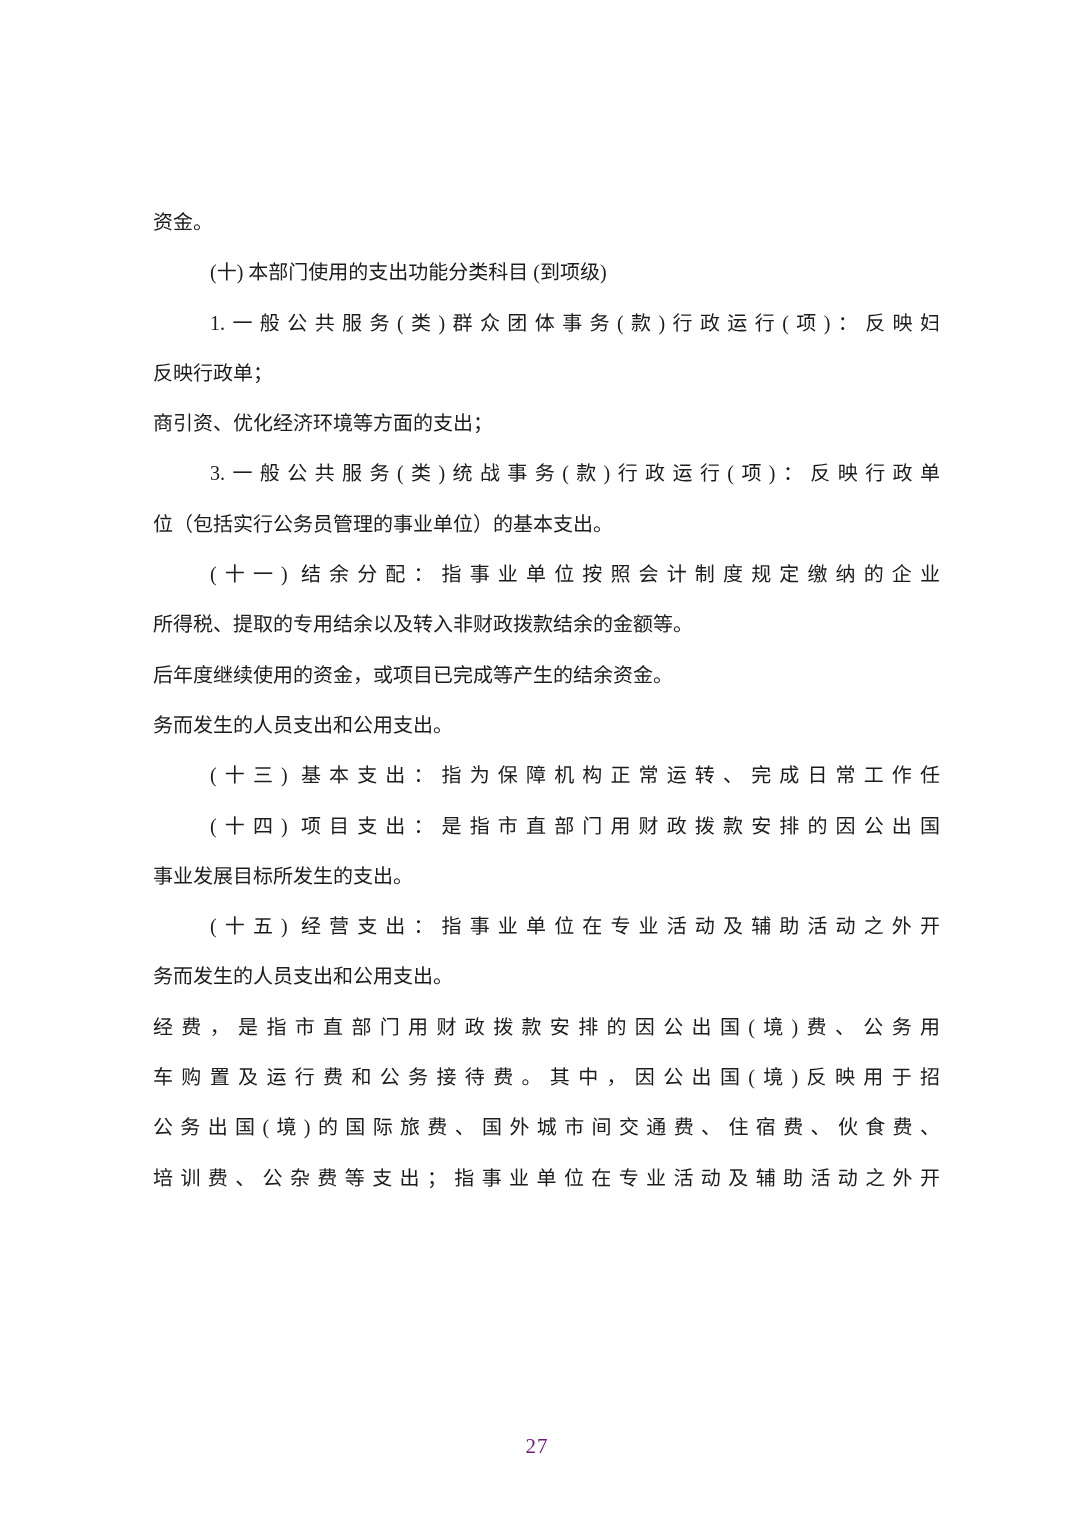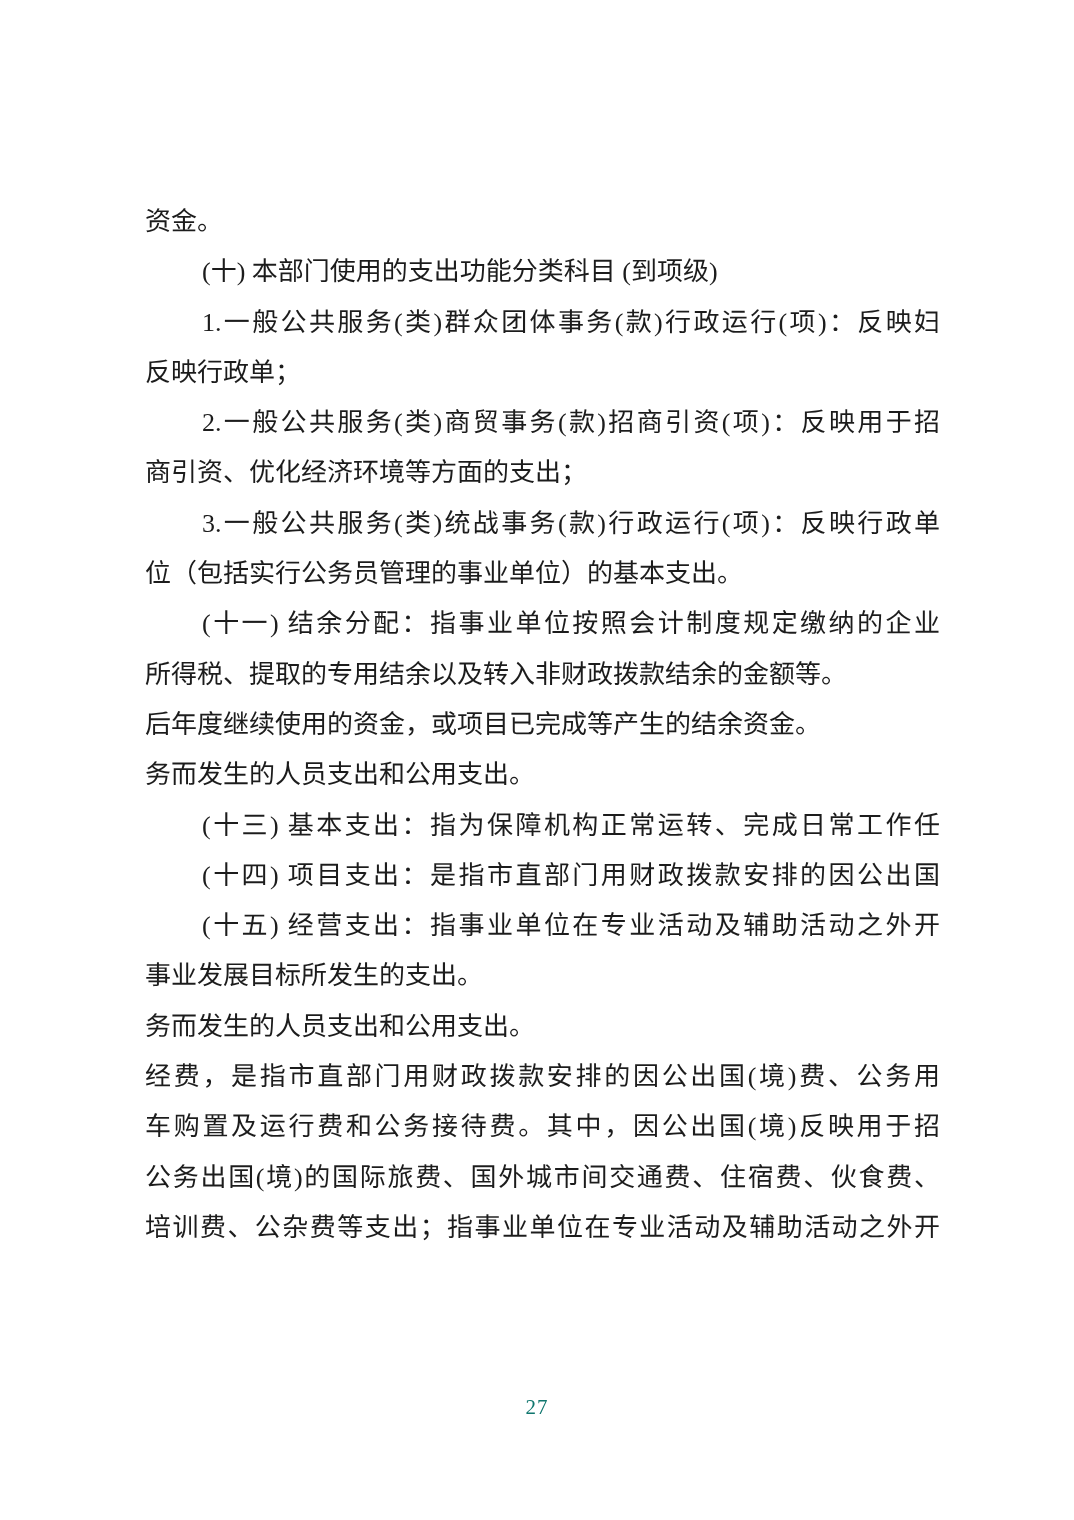--- a/index.html
+++ b/index.html
@@ -15,70 +15,69 @@
     font-family: "Liberation Serif", "DejaVu Serif", serif;
     color: #1c1c1c;
   }
   .page {
     position: absolute;
     inset: 0;
     background: #ffffff;
   }
   .doc {
     position: absolute;
-    left: 145px;
+    left: 153px;
     right: 134px;
     top: 197px;
-    font-size: 26px;
+    font-size: 20px;
     line-height: 50.3px;
     text-align: justify;
   }
   .line {
     text-align: justify;
   }
   
   .line.fill {
     text-align-last: justify;
   }
   
   .line.indent {
     padding-left: 57px;
   }
   .page-number {
     position: absolute;
     left: 0;
     right: 0;
-    top: 1395px;
+    top: 1434px;
     text-align: center;
     font-size: 21px;
-    color: #0f766e;
+    color: #701a75;
     letter-spacing: 1px;
   }
 </style>
 </head>
 <body>
 
 <div class="page">
   <div class="doc" id="doc">
       <div class="line">资金。</div>
       <div class="line indent">(十) 本部门使用的支出功能分类科目 (到项级)</div>
       <div class="line fill indent">1.一般公共服务(类)群众团体事务(款)行政运行(项)：反映妇</div>
       <div class="line">反映行政单；</div>
-      <div class="line fill indent">2.一般公共服务(类)商贸事务(款)招商引资(项)：反映用于招</div>
       <div class="line">商引资、优化经济环境等方面的支出；</div>
       <div class="line fill indent">3.一般公共服务(类)统战事务(款)行政运行(项)：反映行政单</div>
       <div class="line">位（包括实行公务员管理的事业单位）的基本支出。</div>
       <div class="line fill indent">(十一) 结余分配：指事业单位按照会计制度规定缴纳的企业</div>
       <div class="line">所得税、提取的专用结余以及转入非财政拨款结余的金额等。</div>
       <div class="line">后年度继续使用的资金，或项目已完成等产生的结余资金。</div>
       <div class="line">务而发生的人员支出和公用支出。</div>
       <div class="line fill indent">(十三) 基本支出：指为保障机构正常运转、完成日常工作任</div>
       <div class="line fill indent">(十四) 项目支出：是指市直部门用财政拨款安排的因公出国</div>
+      <div class="line">事业发展目标所发生的支出。</div>
       <div class="line fill indent">(十五) 经营支出：指事业单位在专业活动及辅助活动之外开</div>
-      <div class="line">事业发展目标所发生的支出。</div>
       <div class="line">务而发生的人员支出和公用支出。</div>
       <div class="line fill">经费，是指市直部门用财政拨款安排的因公出国(境)费、公务用</div>
       <div class="line fill">车购置及运行费和公务接待费。其中，因公出国(境)反映用于招</div>
       <div class="line fill">公务出国(境)的国际旅费、国外城市间交通费、住宿费、伙食费、</div>
       <div class="line fill">培训费、公杂费等支出；指事业单位在专业活动及辅助活动之外开</div>
     </div>
   <div class="page-number">27</div>
 </div>
 
 </body></html>

